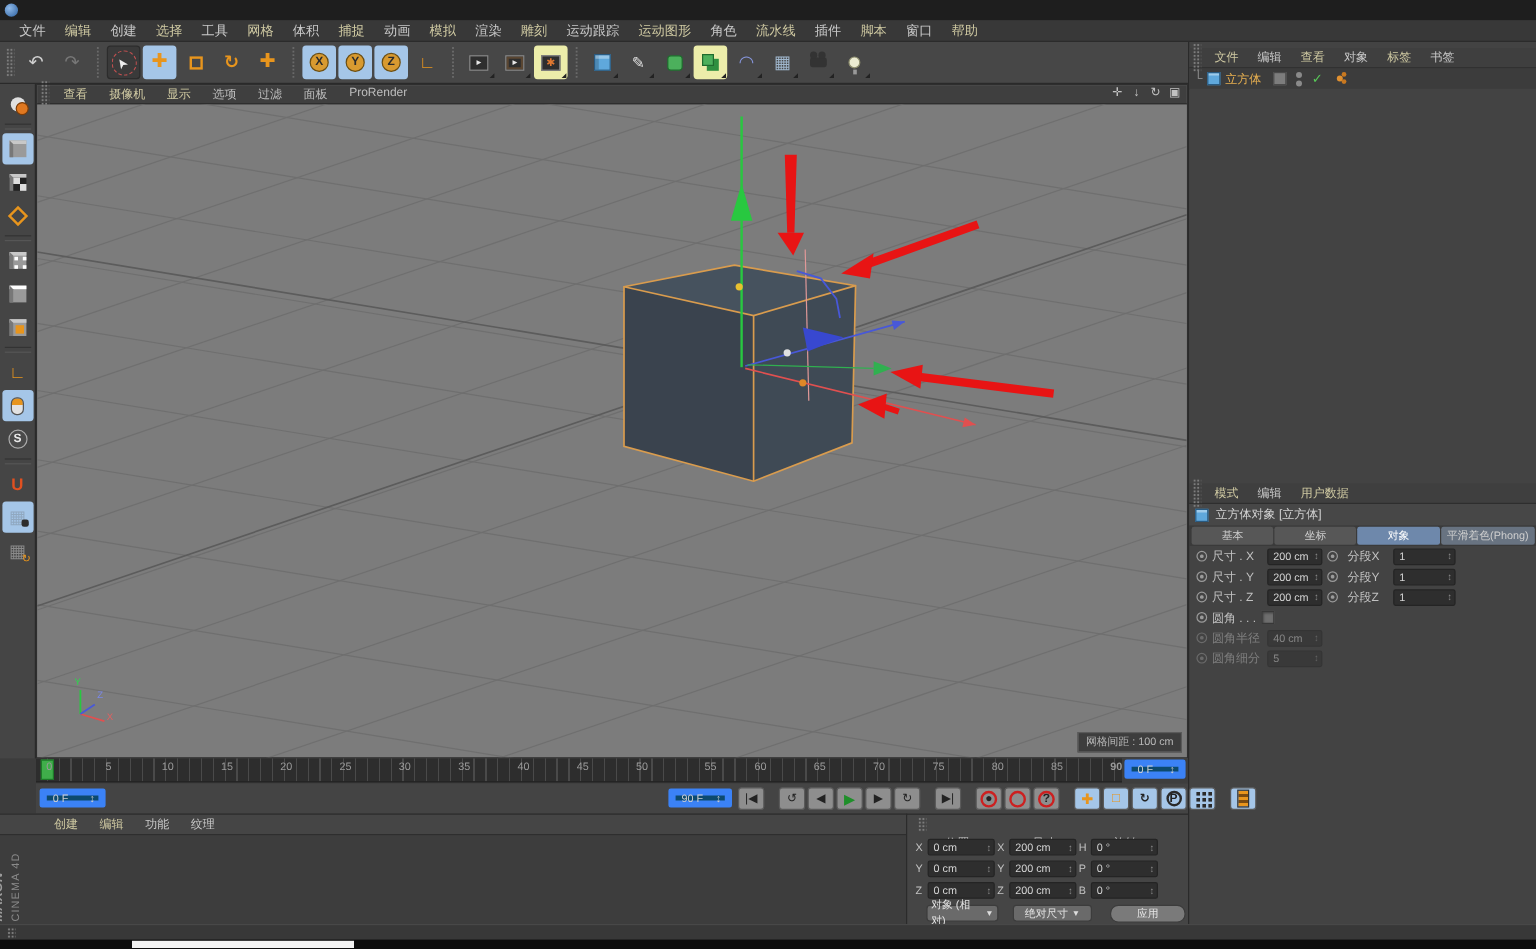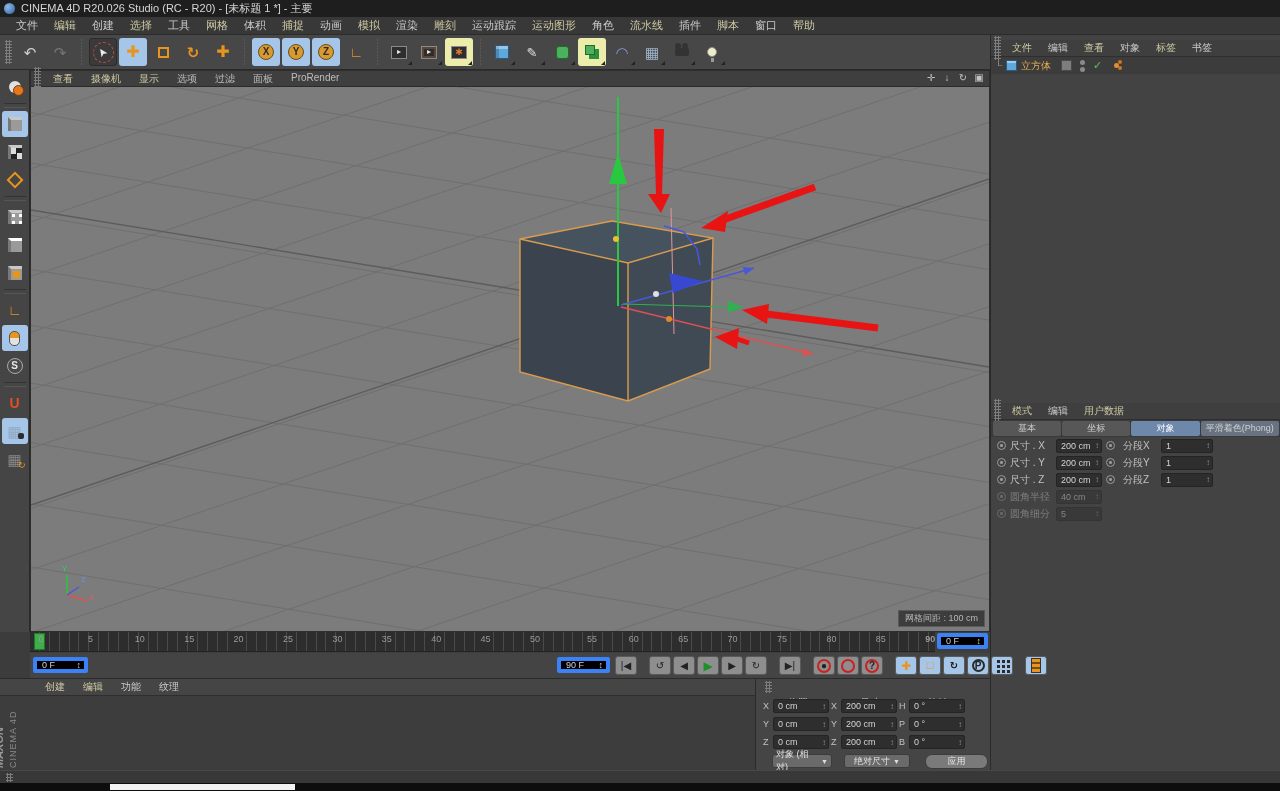--- a/index.html
+++ b/index.html
@@ -149,21 +149,21 @@
   .checkbox { width:11px; height:11px; background:#6e6e6e; border:1px solid #383838; box-shadow:inset 1px 1px 2px rgba(0,0,0,.4); }
   .arow.dim .ring, .arow.dim label, .arow.dim .field { opacity:.45; }
 
   
   #timeline { left:30px; top:632px; width:960px; height:46px; background:#3e3e3e; }
   #ruler { position:absolute; left:0; top:0; width:905px; height:20px; background:#2d2d2d; border-bottom:1px solid #242424;
       background-image:repeating-linear-gradient(90deg, transparent 0 8.9px, #4a4a4a 8.9px 9.88px); }
   #ruler .rlab { position:absolute; top:2px; transform:translateX(-50%); font-size:9px; color:#9a9a9a; }
   #playhead { position:absolute; left:4px; top:1px; width:11px; height:17px; background:#3fae4a; border:1px solid #1d7a28; }
   #framedisp { position:absolute; left:907px; top:1px; width:51px; }
-  .spinbox { height:16px; background:#000000; border:4px solid #3b82f6; border-radius:2px; color:#cfcfcf; font-size:9px;
+  .spinbox { height:16px; background:#0c4a6e; border:6px solid #3b82f6; border-radius:2px; color:#cfcfcf; font-size:9px;
       display:flex; align-items:center; justify-content:space-between; padding:0 3px 0 5px; }
   #transport { position:absolute; left:0; top:21px; width:960px; height:25px; background:#444; display:flex; align-items:center; }
   #cfspin { position:absolute; left:3px; top:4px; width:55px; }
   #rangetrack { position:absolute; left:62px; top:4px; width:462px; height:17px; background:#353535;
       border:1px solid #262626; border-radius:3px; }
   #rangebar { position:absolute; left:1px; top:1px; width:458px; height:13px; background:#9a9a9a; border-radius:3px;
       display:flex; align-items:center; justify-content:space-between; padding:0 5px; font-size:9px; color:#333; }
   #rangebar .rend { color:#7a4a1a; }
   #endspin { position:absolute; left:527px; top:4px; width:53px; }
   #tbuttons { position:absolute; left:584px; top:3px; display:flex; align-items:center; }
@@ -211,21 +211,20 @@
   #bottomstrip { left:0; top:783px; width:1280px; height:8px; background:#0d0d0d; }
   #whitebar { position:absolute; left:110px; top:1px; width:185px; height:6px; background:#f2f2f2; }
 </style>
 </head>
 <body>
 
 <div id="app">
 
   <div id="titlebar" class="abs">
     <div class="appicon"></div>
-    <span>CINEMA 4D R20.026 Studio (RC - R20) - [未标题 1 *] - 主要</span>
   </div>
 
   <div id="menubar" class="abs">
       <span class="mi">文件</span>
       <span class="mi">编辑</span>
       <span class="mi">创建</span>
       <span class="mi">选择</span>
       <span class="mi">工具</span>
       <span class="mi">网格</span>
       <span class="mi">体积</span>
@@ -516,20 +515,24 @@
 
     <div id="amgr">
       <div class="pmenu">
         <div class="drag-handle"></div>
         <span style="display:flex">
             <span class="mi">模式</span>
             <span class="mi">编辑</span>
             <span class="mi">用户数据</span>
           </span>
       </div>
+      <div id="amheader">
+        <span class="cube-mini"></span>
+        <span>立方体对象 [立方体]</span>
+      </div>
       <div id="amtabs">
         <span>基本</span>
         <span>坐标</span>
         <span class="sel">对象</span>
         <span class="phong">平滑着色(Phong)</span>
       </div>
 
       <div class="arow">
         <span class="ring"></span>
         <label>尺寸 . X</label>
@@ -566,20 +569,25 @@
             <span class="spin">↕</span>
           </span>
         <span class="ring"></span>
         <label class="l2">分段Z</label>
         <span class="field f2">
             <i style="font-style:normal">1</i>
             <span class="spin">↕</span>
           </span>
       </div>
 
+      <div class="arow">
+        <span class="ring"></span>
+        <label style="width:auto">圆角 . . .</label>
+        <span class="checkbox"></span>
+      </div>
       <div class="arow dim">
         <span class="ring"></span>
         <label>圆角半径</label>
         <span class="field f1">
             <i style="font-style:normal">40 cm</i>
             <span class="spin">↕</span>
           </span>
       </div>
       <div class="arow dim">
         <span class="ring"></span>

